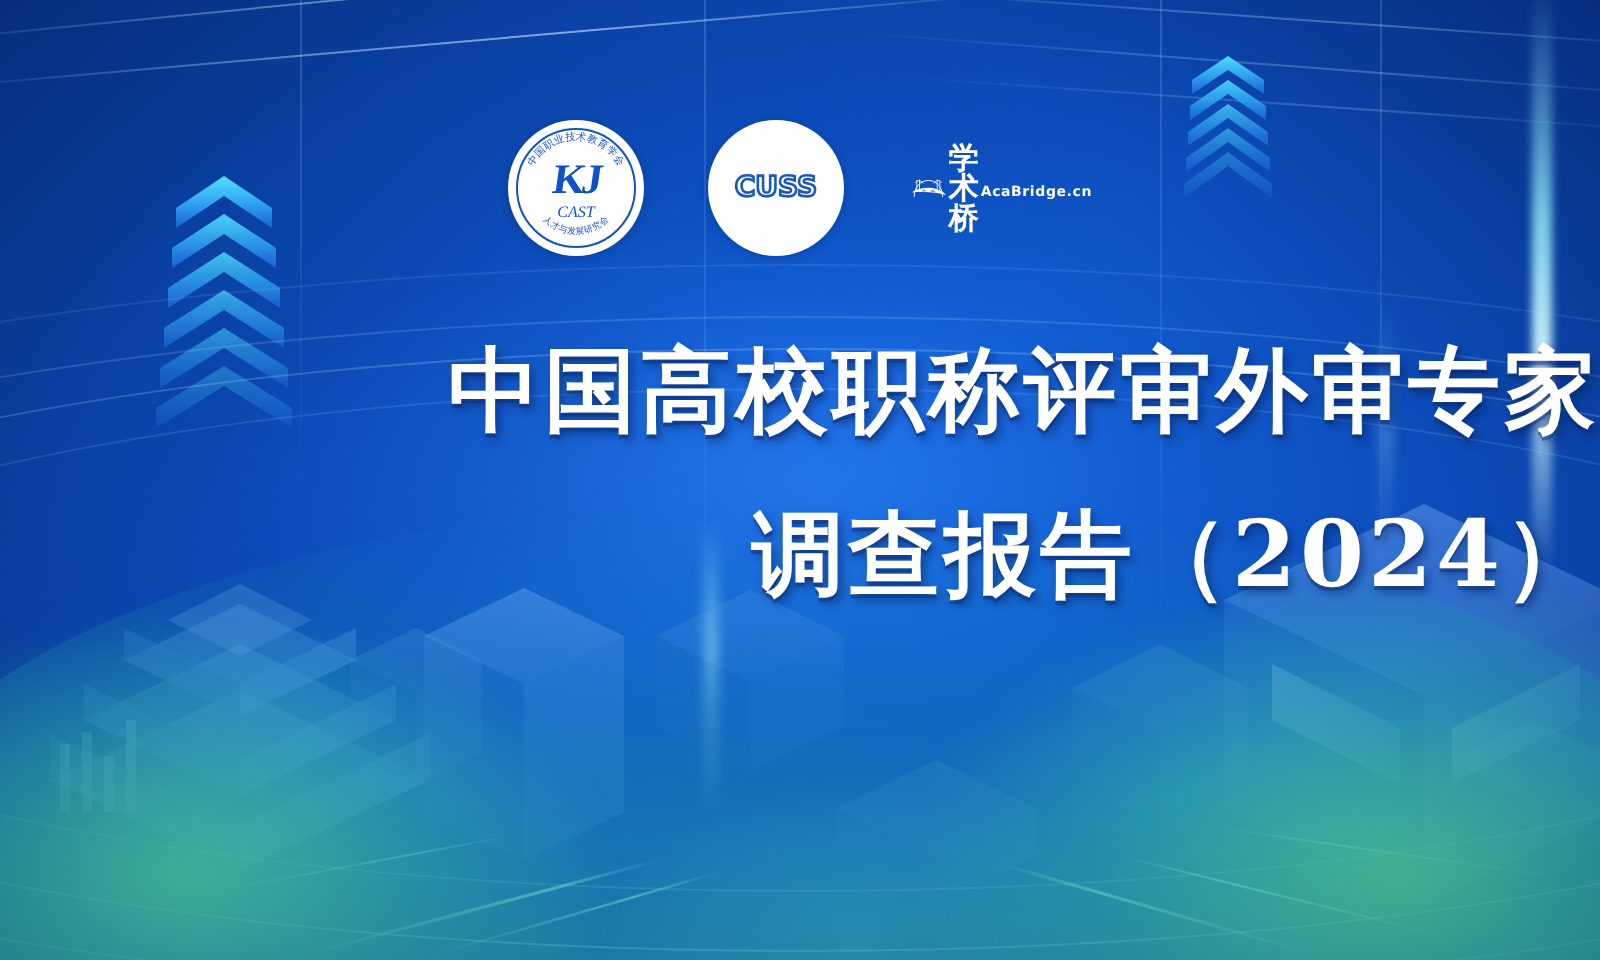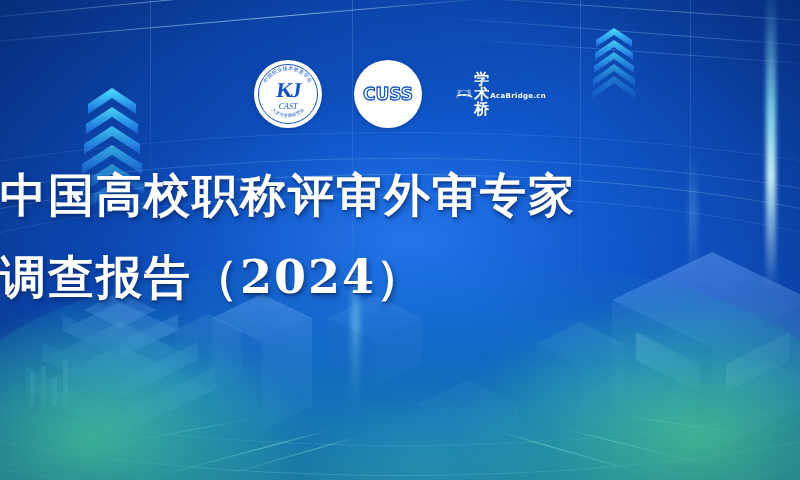--- a/index.html
+++ b/index.html
@@ -165,21 +165,21 @@
     font-family: Liberation Serif, serif;
     white-space: nowrap;
   }
   .logo-circle {
     width: 68px; height: 68px; border-radius:50%;
     background:#fff;
     display:flex; align-items:center; justify-content:center;
     box-shadow: 0 1px 5px rgba(0,20,70,0.25);
   }
   .logo-circle .cuss {
-    font-size: 17px; font-weight: bold; letter-spacing: 0px;
+    font-size: 14px; font-weight: bold; letter-spacing: 0px;
     color: #ffffff;
     -webkit-text-stroke: 1.3px #1a58c4;
     text-shadow: 0 0 0 #1a58c4;
     font-family: "DejaVu Sans", sans-serif;
   }
   .logo-bridge {
     width: 92px; height: 76px;
     display:flex; flex-direction:row; align-items:center; justify-content:flex-start;
     color:#fff;
   }
@@ -189,21 +189,21 @@
     font-family: "DejaVu Sans", "Liberation Sans", sans-serif;
   }
   .logo-bridge .en {
     font-size: 7px; font-weight: bold; letter-spacing: .3px; margin-top: 3px;
     font-family: "DejaVu Sans", sans-serif;
   }
 
   
   .title-wrap {
     position:absolute; left:0; right:0; top: 170px;
-    text-align:left; z-index: 11;
+    text-align:right; z-index: 11;
   }
   .title-line {
     color:#ffffff;
     font-weight: bold;
     font-family: "DejaVu Serif", "Liberation Serif", serif;
     letter-spacing: 2px;
     line-height: 1.12;
     text-shadow:
       0 2px 0 rgba(10,45,110,0.45),
       2px 3px 5px rgba(5,30,85,0.50);

